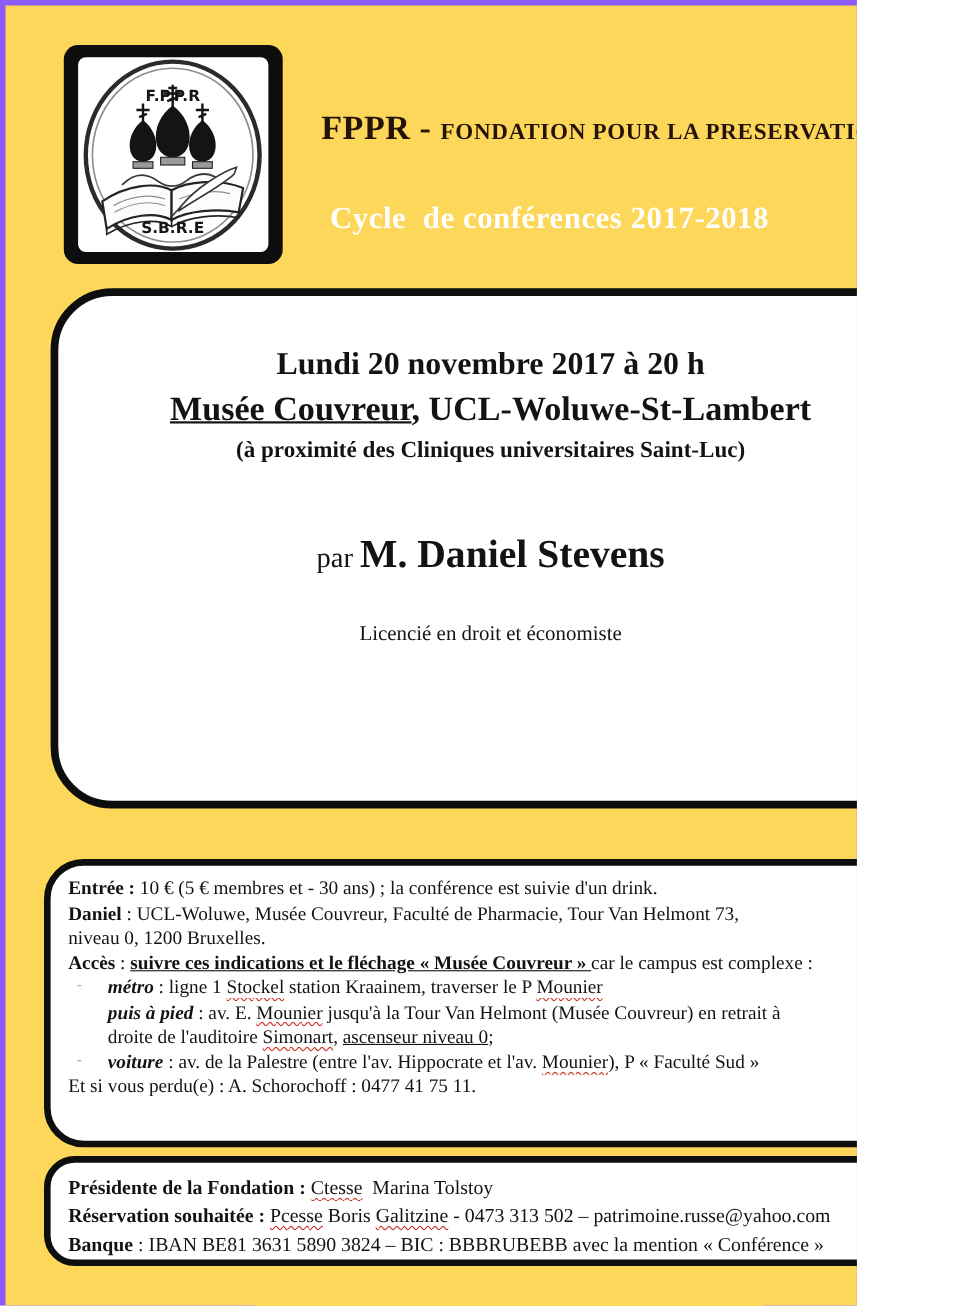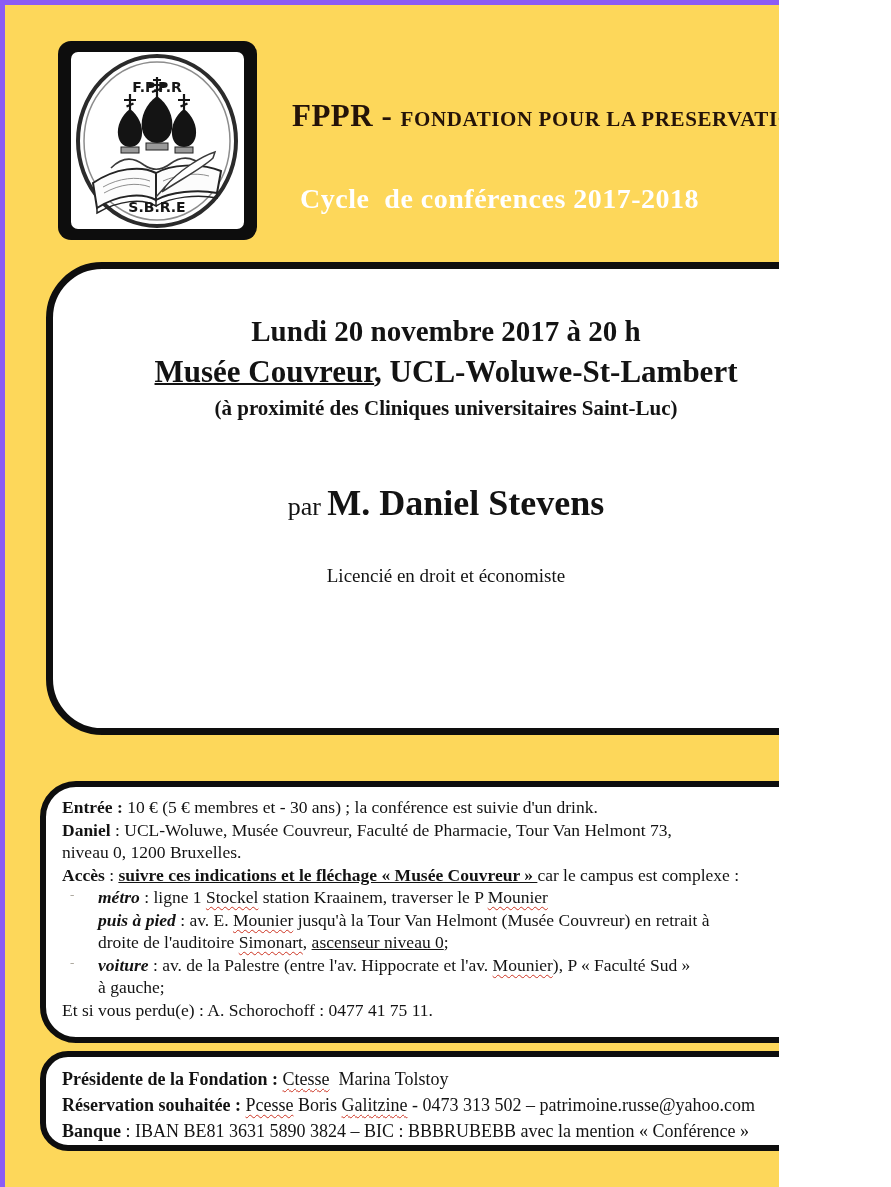--- a/index.html
+++ b/index.html
@@ -127,21 +127,20 @@
 
   <div class="box box2">
     <div class="line"><span class="b">Entrée :</span><span> 10 € (5 € membres et - 30 ans) ; la conférence est suivie d'un drink.</span></div>
     <div class="line"><span class="b">Daniel</span><span> : UCL-Woluwe, Musée Couvreur, Faculté de Pharmacie, Tour Van Helmont 73,</span></div>
     <div class="line"><span>niveau 0, 1200 Bruxelles.</span></div>
     <div class="line"><span class="b">Accès</span><span> : </span><span class="b u">suivre ces indications et le fléchage « Musée Couvreur » </span><span>car le campus est complexe :</span></div>
     <div class="line lvl1"><span class="bullet">-</span><span><span class="b i">métro</span><span> : ligne 1 </span><span class="sq">Stockel</span><span> station Kraainem, traverser le P </span><span class="sq">Mounier</span></span></div>
     <div class="line lvl1"><span><span class="b i">puis à pied</span><span> : av. E. </span><span class="sq">Mounier</span><span> jusqu'à la Tour Van Helmont (Musée Couvreur) en retrait à</span></span></div>
     <div class="line lvl1"><span><span>droite de l'auditoire </span><span class="sq">Simonart</span><span>, </span><span class="u">ascenseur niveau 0</span><span>;</span></span></div>
     <div class="line lvl1"><span class="bullet">-</span><span><span class="b i">voiture</span><span> : av. de la Palestre (entre l'av. Hippocrate et l'av. </span><span class="sq">Mounier</span><span>), P « Faculté Sud »</span></span></div>
-    <div class="line lvl1"><span><span>à gauche;</span></span></div>
     <div class="line"><span>Et si vous perdu(e) : A. Schorochoff : 0477 41 75 11.</span></div>
   </div>
 
   <div class="box box3">
     <div class="line"><span class="b">Présidente de la Fondation :</span><span> </span><span class="sq">Ctesse</span><span>  Marina Tolstoy</span></div>
     <div class="line"><span class="b">Réservation souhaitée :</span><span> </span><span class="sq">Pcesse</span><span> Boris </span><span class="sq">Galitzine</span><span> - 0473 313 502 – patrimoine.russe@yahoo.com</span></div>
     <div class="line"><span class="b">Banque</span><span> : IBAN BE81 3631 5890 3824 – BIC : BBBRUBEBB avec la mention « Conférence »</span></div>
   </div>
 </div>
 

